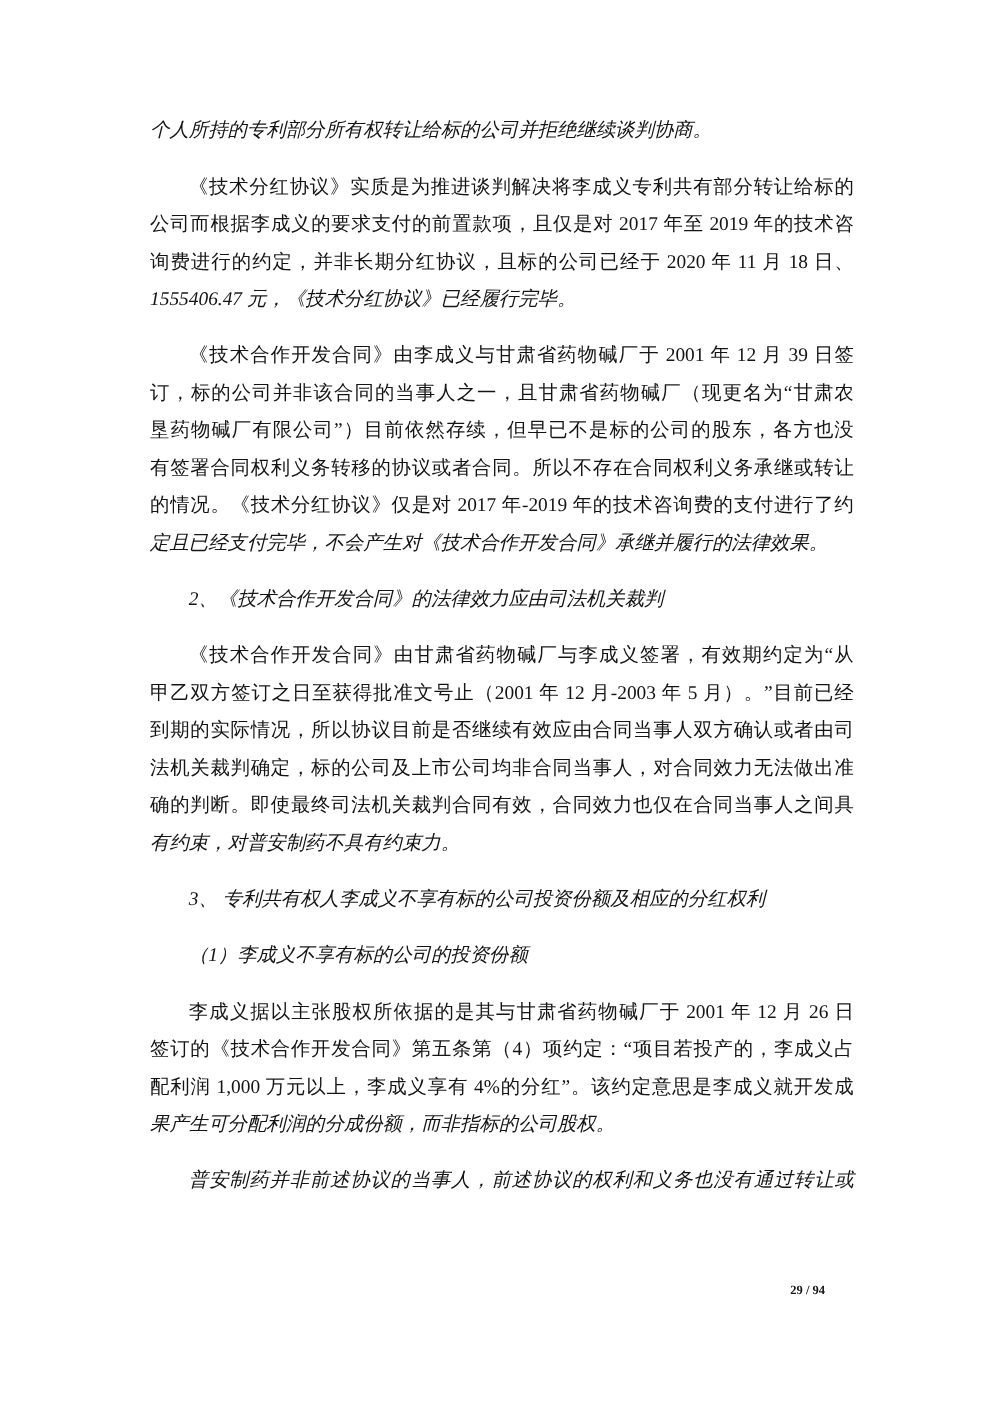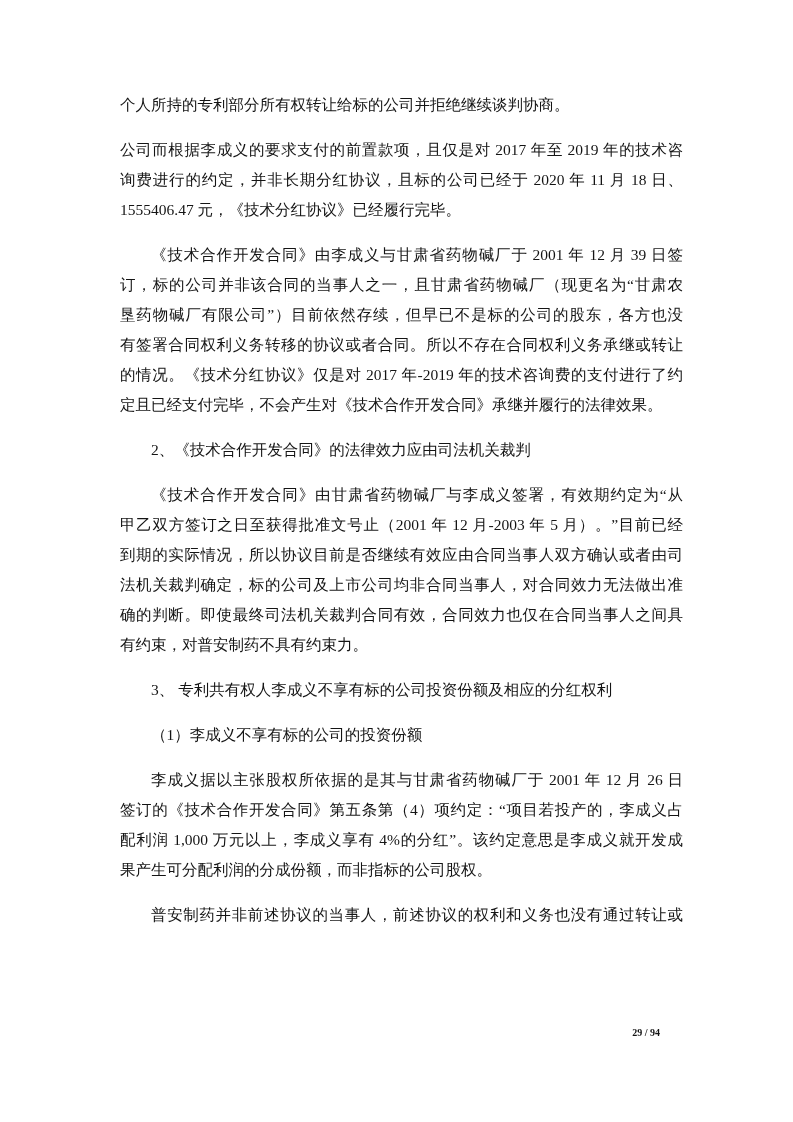--- a/index.html
+++ b/index.html
@@ -25,39 +25,41 @@
   }
   .line.just {
     text-align: justify;
     text-align-last: justify;
   }
   .line.indent {
     text-indent: 31px;
   }
   .line.block-end {
     margin-bottom: 15px;
+    font-style: italic;
   }
   .footer {
     position: absolute;
     left: 120px;
     top: 1023px;
     width: 563px;
     box-sizing: border-box;
     padding-right: 23px;
     text-align: right;
     font-weight: bold;
     font-size: 10px;
     line-height: 20px;
   }
 </style>
 </head>
 <body>
 
 <main class="page-body">
     <div class="line block-end">个人所持的专利部分所有权转让给标的公司并拒绝继续谈判协商。</div>
+    <div class="line indent just">《技术分红协议》实质是为推进谈判解决将李成义专利共有部分转让给标的</div>
     <div class="line just">公司而根据李成义的要求支付的前置款项，且仅是对 2017 年至 2019 年的技术咨</div>
     <div class="line just">询费进行的约定，并非长期分红协议，且标的公司已经于 2020 年 11 月 18 日、</div>
     <div class="line block-end">1555406.47 元，《技术分红协议》已经履行完毕。</div>
     <div class="line indent just">《技术合作开发合同》由李成义与甘肃省药物碱厂于 2001 年 12 月 39 日签</div>
     <div class="line just">订，标的公司并非该合同的当事人之一，且甘肃省药物碱厂（现更名为“甘肃农</div>
     <div class="line just">垦药物碱厂有限公司”）目前依然存续，但早已不是标的公司的股东，各方也没</div>
     <div class="line just">有签署合同权利义务转移的协议或者合同。所以不存在合同权利义务承继或转让</div>
     <div class="line just">的情况。《技术分红协议》仅是对 2017 年-2019 年的技术咨询费的支付进行了约</div>
     <div class="line block-end">定且已经支付完毕，不会产生对《技术合作开发合同》承继并履行的法律效果。</div>
     <div class="line indent block-end">2、《技术合作开发合同》的法律效力应由司法机关裁判</div>

